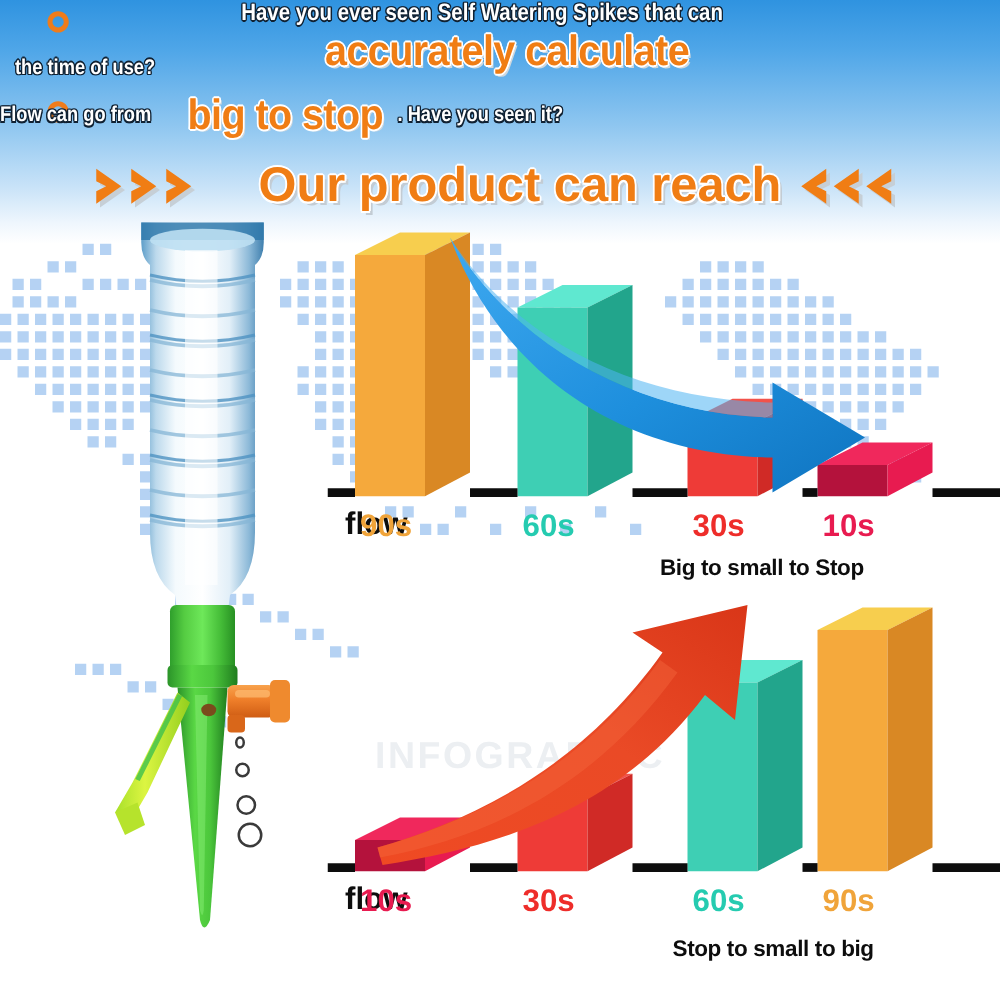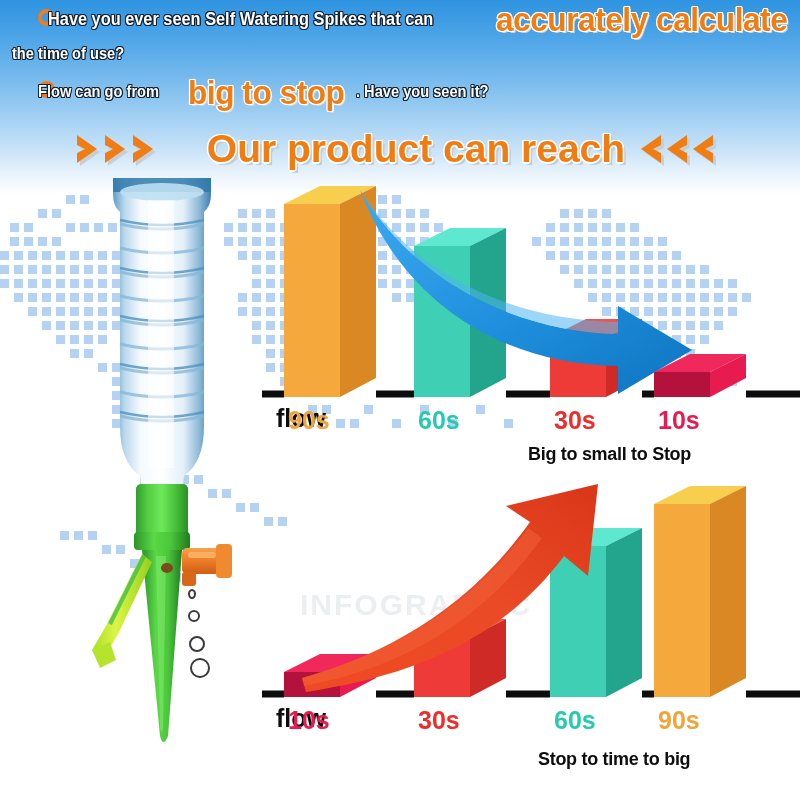--- a/index.html
+++ b/index.html
@@ -27,23 +27,23 @@
 
   .watermark{
     position:absolute;left:300px;top:588px;
     font-size:30px;font-weight:bold;letter-spacing:2px;
     color:#eceff2;user-select:none;
   }
 
   
   .bullets{position:absolute;left:0;top:0;width:800px;}
   .bline{position:relative;display:flex;align-items:center;}
-  .bline.l1{padding-left:48px;height:38px;}
+  .bline.l1{padding-left:34px;height:38px;flex-direction:column;}
   .bline.l2{padding-left:12px;height:32px;}
-  .bline.l3{padding-left:38px;height:36px;margin-top:4px;}
+  .bline.l3{height:36px;margin-top:4px;}
   .ring{
     width:17px;height:17px;border-radius:50%;
     border:4px solid #ef7c1b;box-sizing:border-box;
     position:absolute;left:38px;top:9px;flex:none;
   }
   .ring2{top:7px;}
   .hw{
     color:#ffffff;font-weight:bold;font-size:19px;
     transform:scaleX(.86);transform-origin:left center;
     white-space:nowrap;
@@ -708,15 +708,15 @@
 
       <g font-family="Liberation Sans, sans-serif" font-weight="bold" font-size="25">
         <text x="14" y="245" fill="#0d0d0d">flow</text>
         <text x="26" y="247" fill="#e81b50">10s</text>
         <text x="156" y="247" fill="#ee2d2a">30s</text>
         <text x="292" y="247" fill="#25cbb0">60s</text>
         <text x="396" y="247" fill="#f0a43a">90s</text>
       </g>
     </svg>
   </div>
-  <div class="cap cap2">Stop to time to big</div>
+  <div class="cap cap2">Stop to small to big</div>
 
 </div>
 
 </body></html>

